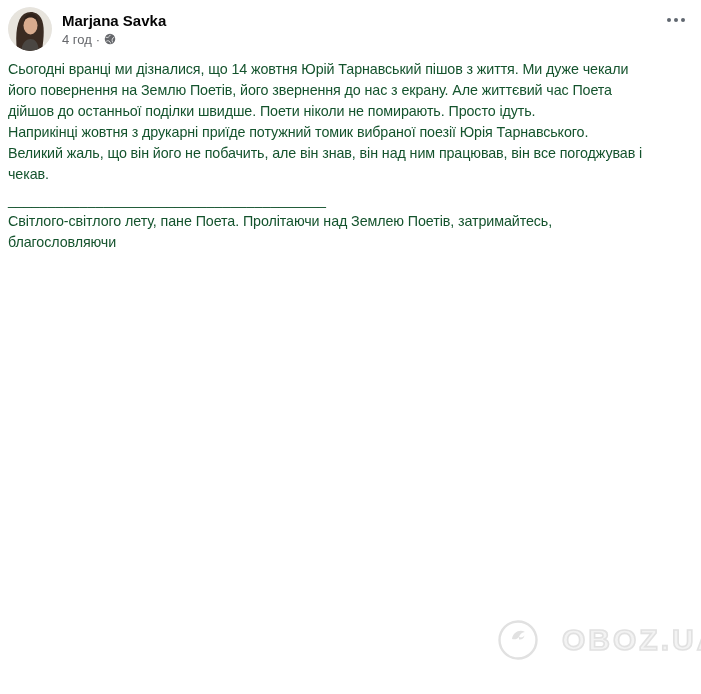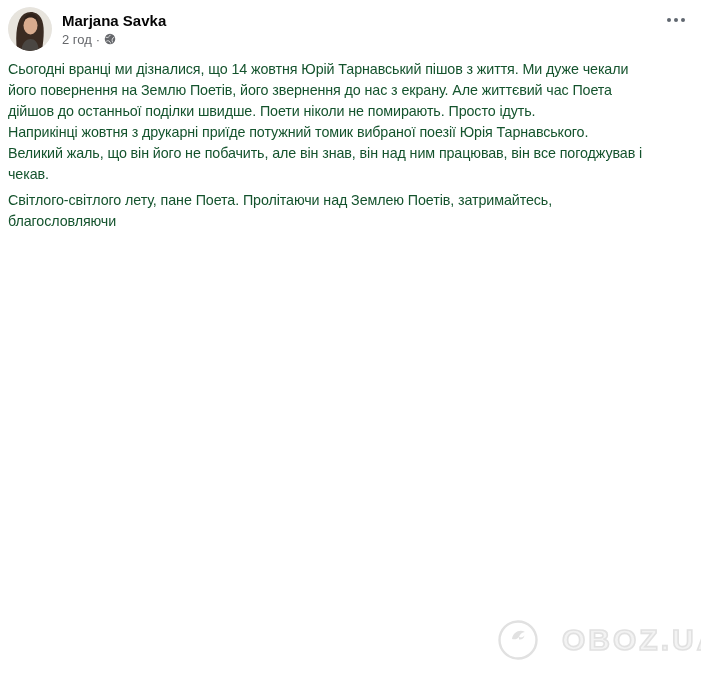--- a/index.html
+++ b/index.html
@@ -74,21 +74,21 @@
           <path d="M9 44 C7 26 9 12 16 7 C22 3 30 5 33 11 C37 18 36 30 34 44 Z" fill="#3a2b22"></path>
           <ellipse cx="22.5" cy="18.5" rx="7" ry="9" fill="#d8ab8e"></ellipse>
           <path d="M16 15 C17 9 28 9 29.5 15 C30 12 29 8 25 7 C19 5.5 15.5 10 16 15 Z" fill="#2e211a"></path>
           <path d="M13 44 C14 36 18 32 22.5 32 C27 32 30 35 31 44 Z" fill="#4a4642"></path>
         </g>
       </svg>
     </div>
     <div class="hmeta">
       <div class="author">Marjana Savka</div>
       <div class="sub">
-        <span>2 год</span>
+        <span>4 год</span>
         <span class="sep">·</span>
         <span class="globe">
           <svg width="12" height="12" viewBox="0 0 16 16">
             <circle cx="8" cy="8" r="7" fill="#65676B"></circle>
             <path d="M2 5.5 C5 7 7 5 8.5 2.5 M13.8 5.5 C11 6.5 10 9 11.5 12.5 M3 11 C5.5 9.5 8 10.5 9 14" stroke="#ffffff" stroke-width="1.1" fill="none" opacity="0.9"></path>
           </svg>
         </span>
       </div>
     </div>
     <div class="more">
@@ -98,20 +98,21 @@
     </div>
   </div>
 
   <div class="pbody">
     <div class="blk prose mb">Сьогодні вранці ми дізналися, що 14 жовтня Юрій Тарнавський пішов з життя. Ми дуже чекали
 його повернення на Землю Поетів, його звернення до нас з екрану. Але життєвий час Поета
 дійшов до останньої поділки швидше. Поети ніколи не помирають. Просто ідуть.
 Наприкінці жовтня з друкарні приїде потужний томик вибраної поезії Юрія Тарнавського.
 Великий жаль, що він його не побачить, але він знав, він над ним працював, він все погоджував і
 чекав.</div>
+    <div class="blk rule">________________________________________</div>
     <div class="blk prose">Світлого-світлого лету, пане Поета. Пролітаючи над Землею Поетів, затримайтесь,
 благословляючи</div>
   </div>
 
   <div class="watermark">
     <svg class="wm-circle" viewBox="0 0 40 40">
       <circle cx="20" cy="20" r="18.5" fill="none" stroke="#e1e1e1" stroke-width="2.4"></circle>
       <path d="M14 19 C15 12 22 9 27 12 C24 12.5 22 14 21 17 C19.5 19 16.5 19.8 14 19 Z" fill="#e1e1e1"></path>
       <path d="M21 17 C23 18 25 17.5 26.5 15.5 C26 18.5 23.5 20 21 19.5 Z" fill="#e1e1e1"></path>
     </svg>

